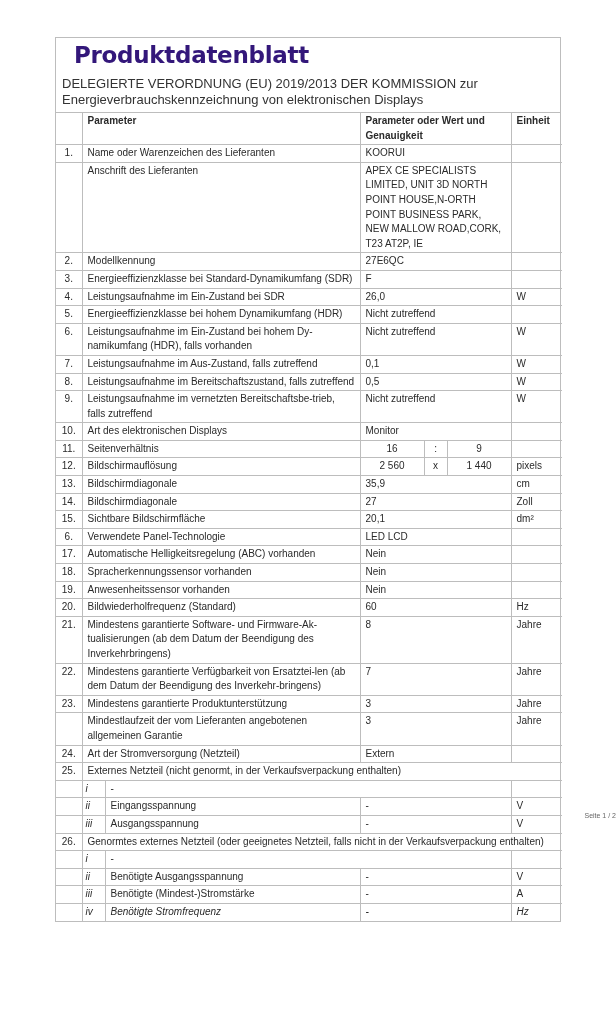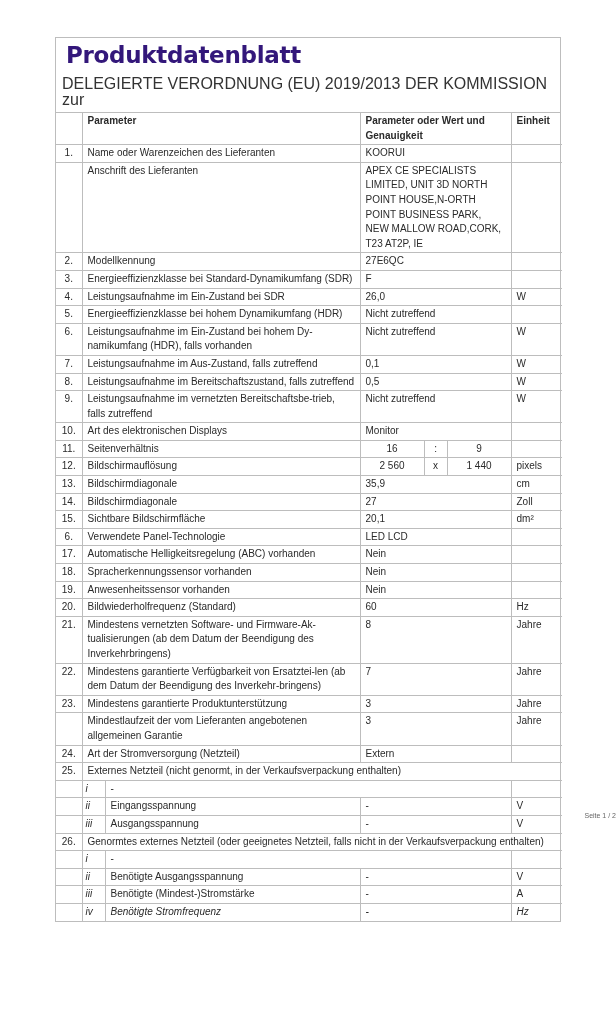--- a/index.html
+++ b/index.html
@@ -2,42 +2,43 @@
 <html><head>
 <meta charset="utf-8">
 <style>
   html, body { margin:0; padding:0; background:#ffffff; }
   body { width:616px; height:1024px; position:relative; overflow:hidden;
          font-family:"Liberation Sans", sans-serif; color:#222; }
   .sheet { position:absolute; left:55px; top:37px; width:506px;
            border:1px solid #bdbdbd; box-sizing:border-box; }
   .head { padding:2px 6px 4px 6px; border-bottom:1px solid #bdbdbd; }
   .title { font-family:"DejaVu Sans", sans-serif; font-weight:bold; font-size:23px;
-           color:#33177a; letter-spacing:-0.3px; margin:0 0 6px 4px; line-height:30px; }
-  .subtitle { font-size:16px; line-height:16px; color:#333; }
+           color:#33177a; letter-spacing:-0.3px; margin:0 0 6px 12px; line-height:30px; }
+  .subtitle { font-size:13px; line-height:16px; color:#333; }
   table { border-collapse:collapse; width:100%; table-layout:fixed; font-size:10px; }
   td { border:1px solid #bdbdbd; padding:1px 5px; vertical-align:top; line-height:14.6px; color:#2a2a2a; }
   tr:first-child td { border-top:none; }
   td:first-child { border-left:none; }
   td:last-child { border-right:none; }
   tr:last-child td { border-bottom:none;font-style:italic; }
   .num { text-align:center; padding:1px 2px; }
   .r { text-align:left; }
   .c { text-align:center; }
   .hdr td { font-weight:bold; }
   .idx { font-style:italic; padding:1px 3px; }
   .pageno { position:absolute; right:0px; top:812px; font-size:7px; color:#666; }
 </style>
 </head>
 <body>
 
 <div class="sheet">
   <div class="head">
     <div class="title">Produktdatenblatt</div>
     <div class="subtitle">DELEGIERTE VERORDNUNG (EU) 2019/2013 DER KOMMISSION zur</div>
+    <div class="subtitle">Energieverbrauchskennzeichnung von elektronischen Displays</div>
   </div>
   <table>
     <colgroup>
       <col style="width:26px">
         <col style="width:23px">
         <col style="width:255px">
       <col style="width:64px">
         <col style="width:23px">
         <col style="width:64px">
       <col style="width:51px">
@@ -174,21 +175,21 @@
           <td></td>
         </tr>
         <tr>
           <td class="num">20.</td>
           <td colspan="2">Bildwiederholfrequenz (Standard)</td>
           <td class="r" colspan="3">60</td>
           <td>Hz</td>
         </tr>
         <tr>
           <td class="num">21.</td>
-          <td colspan="2">Mindestens vernetzten Software- und Firmware-Ak-tualisierungen (ab dem Datum der Beendigung des Inverkehrbringens)</td>
+          <td colspan="2">Mindestens garantierte Software- und Firmware-Ak-tualisierungen (ab dem Datum der Beendigung des Inverkehrbringens)</td>
           <td class="r" colspan="3">8</td>
           <td>Jahre</td>
         </tr>
         <tr>
           <td class="num">22.</td>
           <td colspan="2">Mindestens garantierte Verfügbarkeit von Ersatztei-len (ab dem Datum der Beendigung des Inverkehr-bringens)</td>
           <td class="r" colspan="3">7</td>
           <td>Jahre</td>
         </tr>
         <tr>

